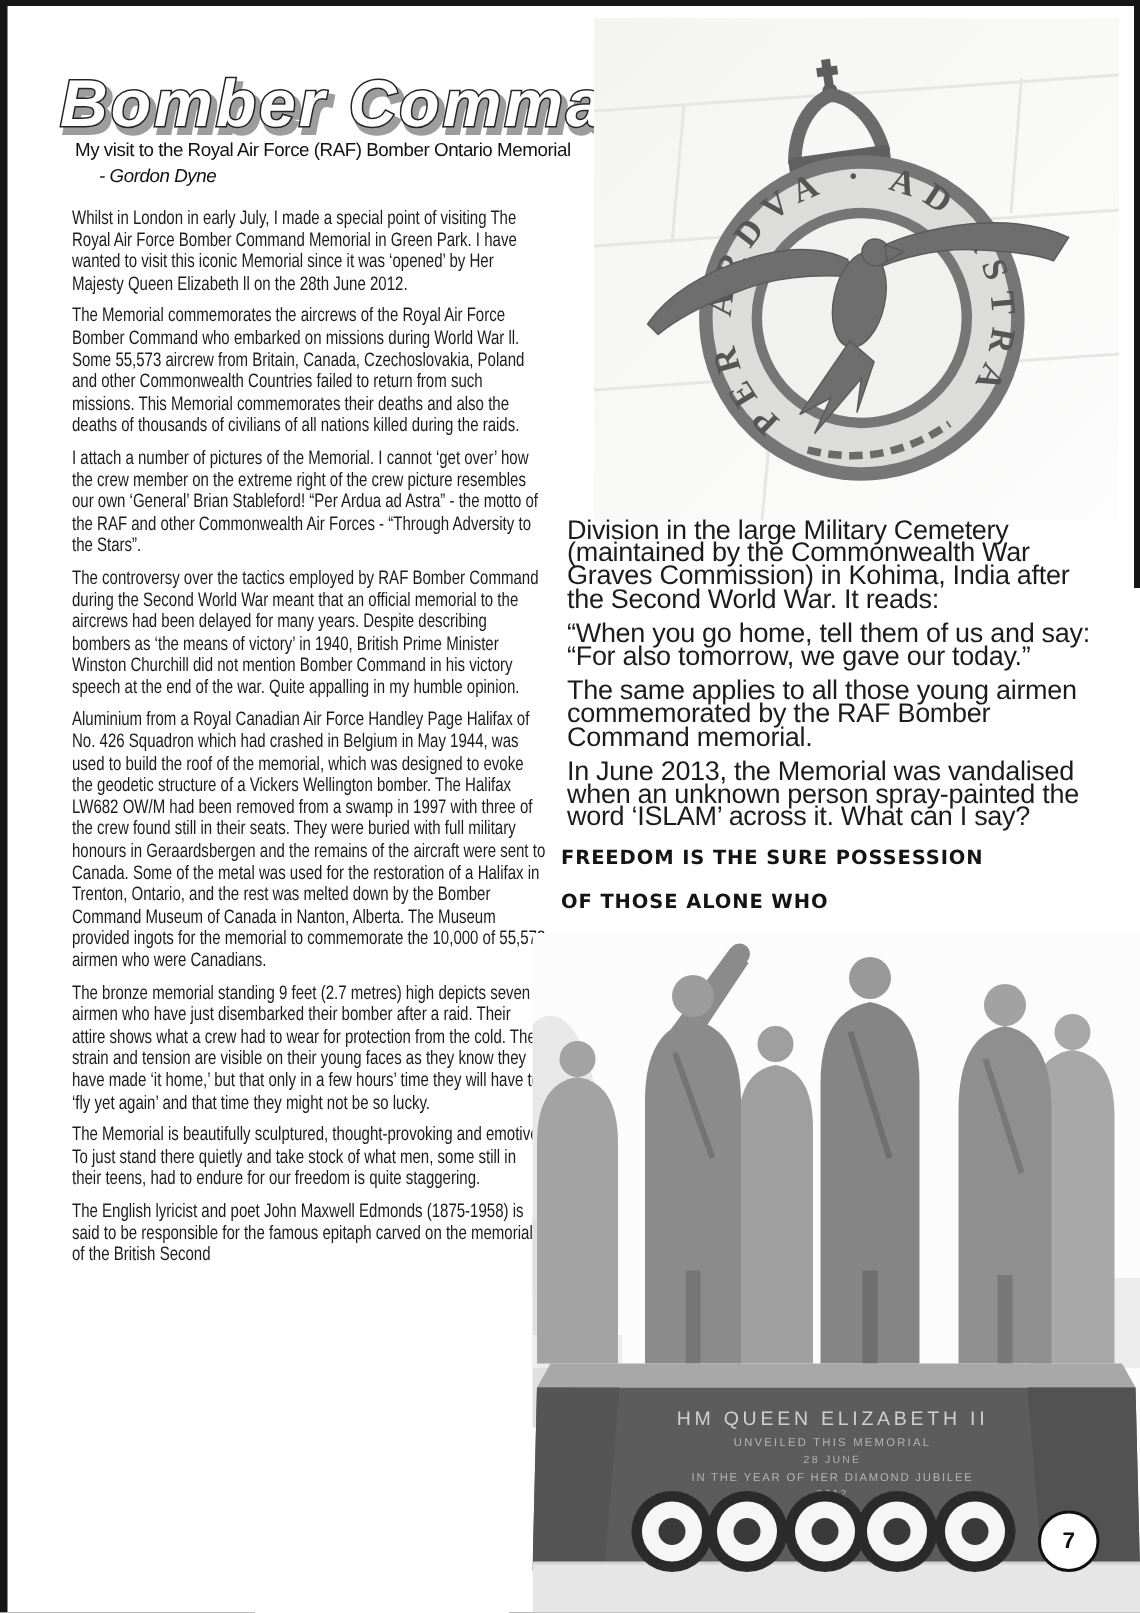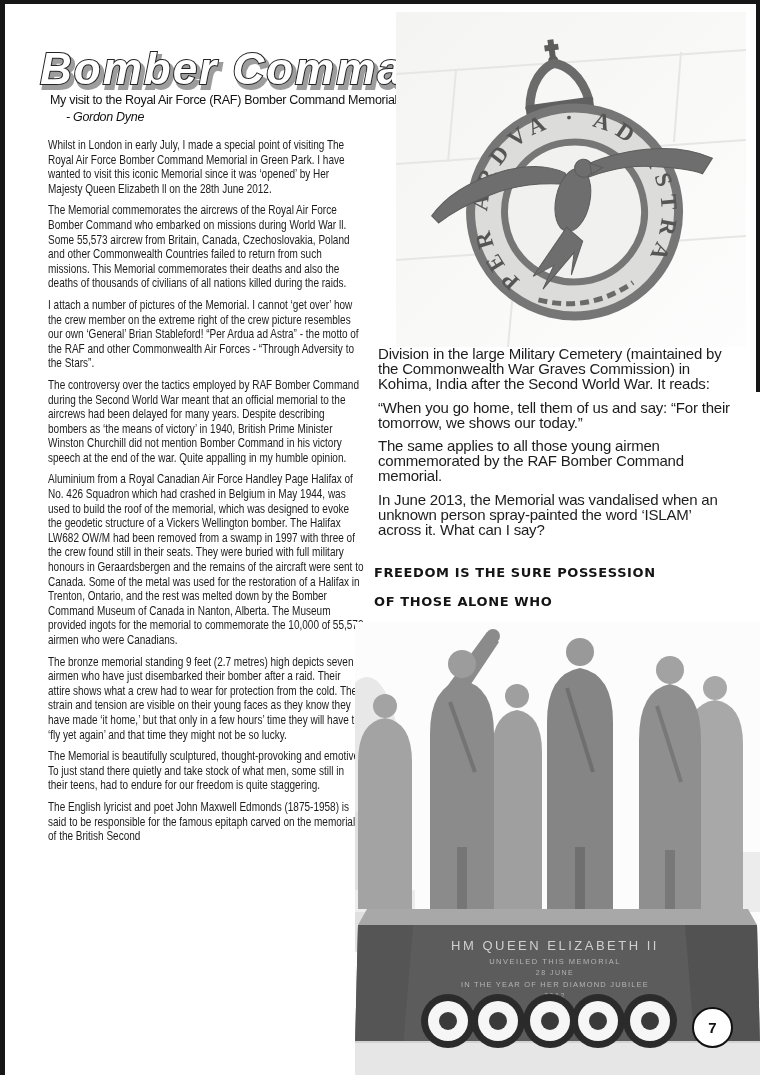--- a/index.html
+++ b/index.html
@@ -14,21 +14,21 @@
   .byline{position:absolute;left:50px;top:92px;width:370px;font-size:12.5px;line-height:17px;
           letter-spacing:-0.3px;color:#111;}
   .byline .by2{font-style:italic;margin-left:16px;}
 
   .col-left{position:absolute;left:48px;top:138px;width:412px;
             transform:scaleX(0.77);transform-origin:0 0;
             font-size:13px;line-height:14.6px;text-align:left;}
   .col-left p{margin:0 0 7px 0;}
 
   .col-right{position:absolute;left:378px;top:346px;width:356px;
-             font-size:15px;line-height:15.2px;letter-spacing:-0.2px;}
+             font-size:18px;line-height:15.2px;letter-spacing:-0.2px;}
   .col-right p{margin:0 0 8px 0;}
 
   .quote{position:absolute;left:374px;top:533px;width:364px;text-align:left;
          font-family:"DejaVu Sans",sans-serif;font-weight:bold;font-size:13px;
          line-height:28.5px;letter-spacing:0.6px;color:#141414;margin-top:26px;}
 
   .badge-photo{position:absolute;left:396px;top:12px;}
   .statue-photo{position:absolute;left:355px;top:622px;}
 
   .page-num{position:absolute;left:692px;top:1007px;width:37px;height:37px;border-radius:50%;
@@ -42,21 +42,21 @@
   <div class="frame-top"></div>
   <div class="frame-left"></div>
   <div class="frame-right"></div>
 
   <svg class="title-svg" width="404" height="72" viewBox="0 0 404 72">
     <text x="15" y="56" font-family="Liberation Sans, sans-serif" font-size="44" font-weight="bold" font-style="italic" letter-spacing="2" fill="#9d9d9d" stroke="#9d9d9d" stroke-width="4">Bomber Command</text>
     <text x="12" y="52" font-family="Liberation Sans, sans-serif" font-size="44" font-weight="bold" font-style="italic" letter-spacing="2" fill="#ffffff" stroke="#242424" stroke-width="2" paint-order="stroke">Bomber Command</text>
   </svg>
 
   <div class="byline">
-    <div class="by1">My visit to the Royal Air Force (RAF) Bomber Command Memorial</div>
+    <div class="by1">My visit to the Royal Air Force (RAF) Bomber Ontario Memorial</div>
     <div class="by2">- Gordon Dyne</div>
   </div>
 
   <div class="col-left">
     <p>Whilst in London in early July, I made a special point of visiting The Royal Air Force Bomber Command Memorial in Green Park. I have wanted to visit this iconic Memorial since it was ‘opened’ by Her Majesty Queen Elizabeth ll on the 28th June 2012.</p>
     <p>The Memorial commemorates the aircrews of the Royal Air Force Bomber Command who embarked on missions during World War ll. Some 55,573 aircrew from Britain, Canada, Czechoslovakia, Poland and other Commonwealth Countries failed to return from such missions. This Memorial commemorates their deaths and also the deaths of thousands of civilians of all nations killed during the raids.</p>
     <p>I attach a number of pictures of the Memorial. I cannot ‘get over’ how the crew member on the extreme right of the crew picture resembles our own ‘General’ Brian Stableford! “Per Ardua ad Astra” - the motto of the RAF and other Commonwealth Air Forces - “Through Adversity to the Stars”.</p>
     <p>The controversy over the tactics employed by RAF Bomber Command during the Second World War meant that an official memorial to the aircrews had been delayed for many years. Despite describing bombers as ‘the means of victory’ in 1940, British Prime Minister Winston Churchill did not mention Bomber Command in his victory speech at the end of the war. Quite appalling in my humble opinion.</p>
     <p>Aluminium from a Royal Canadian Air Force Handley Page Halifax of No. 426 Squadron which had crashed in Belgium in May 1944, was used to build the roof of the memorial, which was designed to evoke the geodetic structure of a Vickers Wellington bomber. The Halifax LW682 OW/M had been removed from a swamp in 1997 with three of the crew found still in their seats. They were buried with full military honours in Geraardsbergen and the remains of the aircraft were sent to Canada. Some of the metal was used for the restoration of a Halifax in Trenton, Ontario, and the rest was melted down by the Bomber Command Museum of Canada in Nanton, Alberta. The Museum provided ingots for the memorial to commemorate the 10,000 of 55,573 airmen who were Canadians.</p>
     <p>The bronze memorial standing 9 feet (2.7 metres) high depicts seven airmen who have just disembarked their bomber after a raid. Their attire shows what a crew had to wear for protection from the cold. The strain and tension are visible on their young faces as they know they have made ‘it home,’ but that only in a few hours’ time they will have to ‘fly yet again’ and that time they might not be so lucky.</p>
@@ -106,21 +106,21 @@
         <ellipse cx="178" cy="188" rx="17" ry="32" transform="rotate(20 178 188)"></ellipse>
         <circle cx="193" cy="158" r="9"></circle>
         <polygon points="200,154 212,160 200,165"></polygon>
         <polygon points="168,214 128,258 150,250 136,272 172,240 166,262 182,230"></polygon>
       </g>
     </g>
   </svg>
 
   <div class="col-right">
     <p>Division in the large Military Cemetery (maintained by the Commonwealth War Graves Commission) in Kohima, India after the Second World War. It reads:</p>
-    <p>“When you go home, tell them of us and say: “For their tomorrow, we shows our today.”</p>
+    <p>“When you go home, tell them of us and say: “For also tomorrow, we gave our today.”</p>
     <p>The same applies to all those young airmen commemorated by the RAF Bomber Command memorial.</p>
     <p>In June 2013, the Memorial was vandalised when an unknown person spray-painted the word ‘ISLAM’ across it. What can I say?</p>
   </div>
 
   <div class="quote">
     <div>FREEDOM IS THE SURE POSSESSION</div>
     <div>OF THOSE ALONE WHO</div>
     <div>PERICLES</div>
   </div>
 

